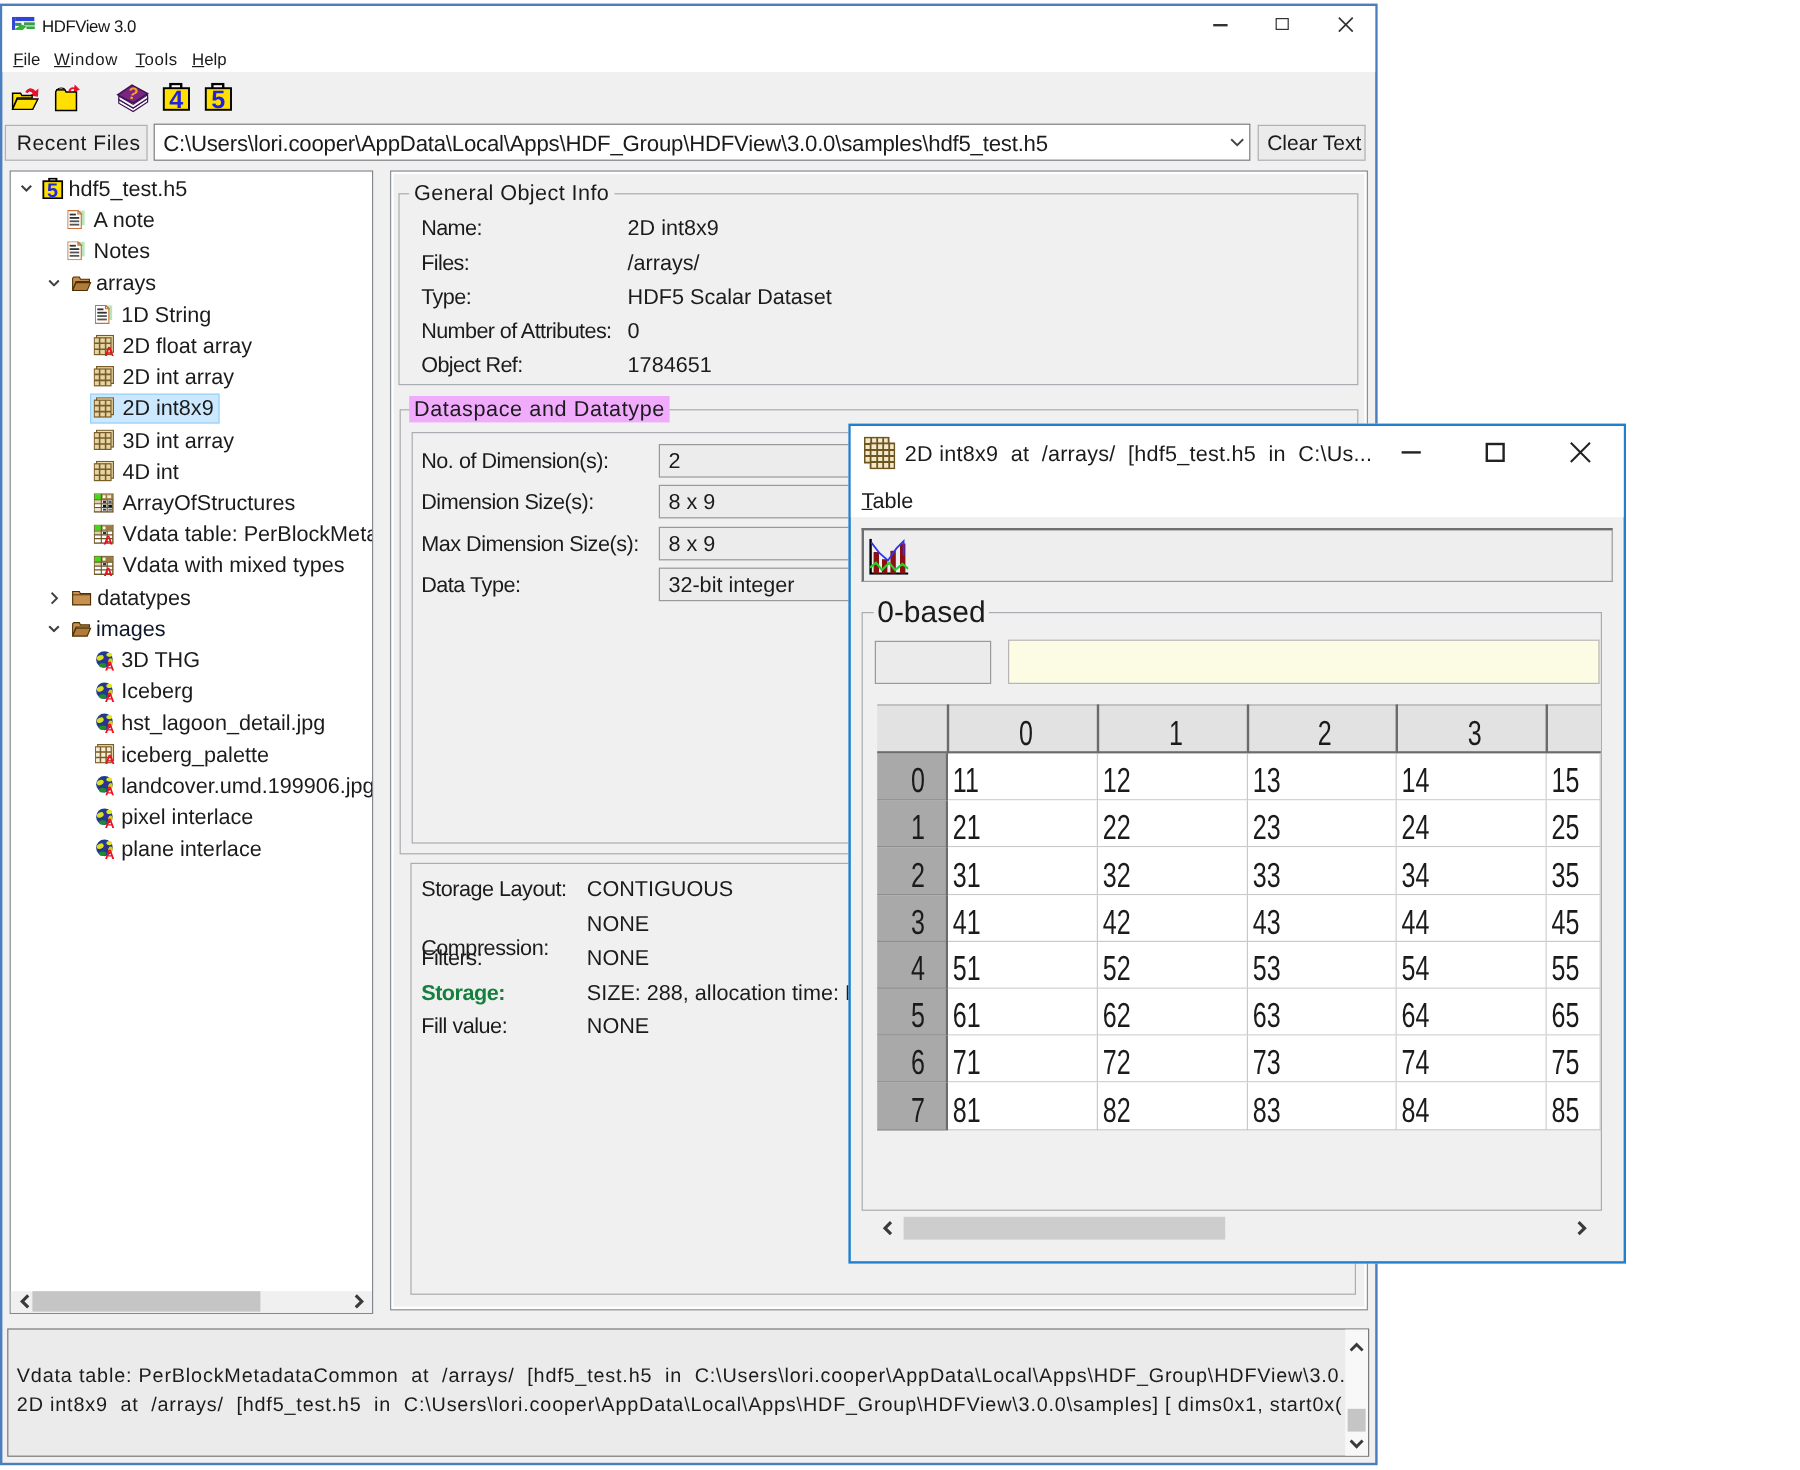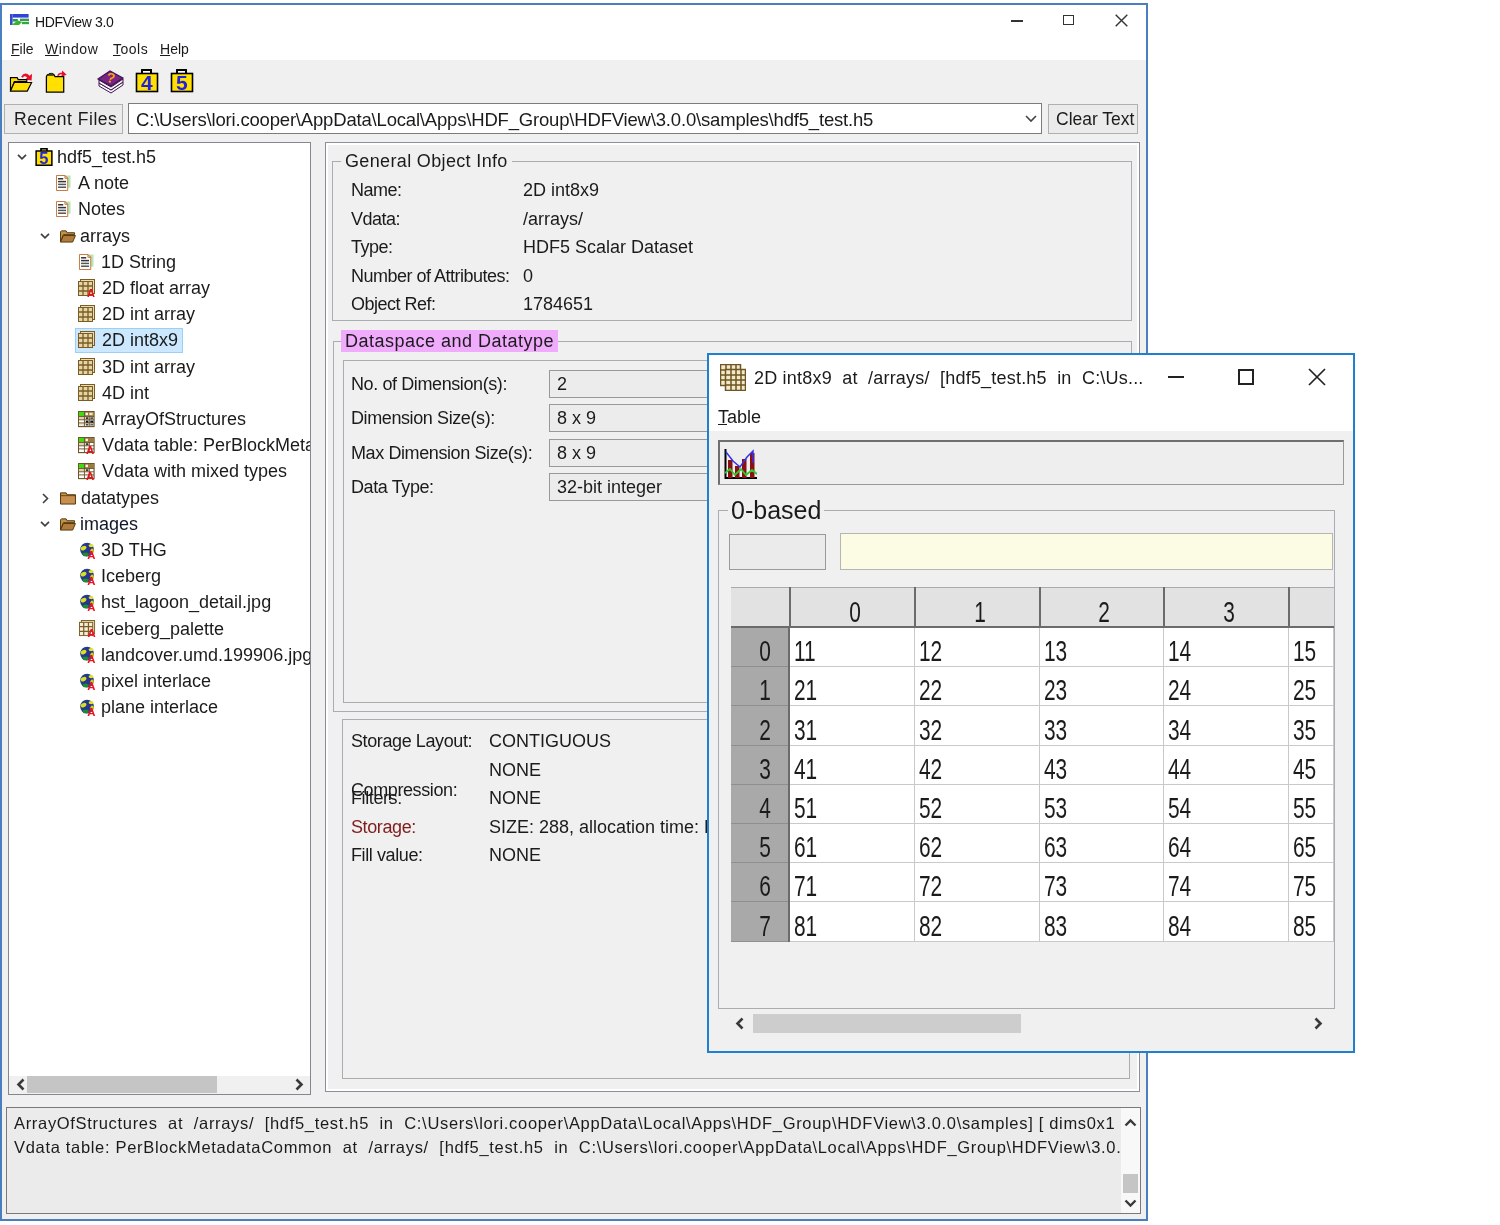--- a/index.html
+++ b/index.html
@@ -268,21 +268,21 @@
     <path d="M7.5 1.5 L2.5 6.5 L7.5 11.5" stroke="#3a3a3a" stroke-width="2.6" fill="none"></path>
   </svg>
 <svg class="ab" style="left:295px; top:1078px;" width="9" height="13" viewBox="0 0 9 13">
     <path d="M1.5 1.5 L6.5 6.5 L1.5 11.5" stroke="#3a3a3a" stroke-width="2.6" fill="none"></path>
   </svg>
 <div class="ab" style="left:325px; top:142px; width:815px; height:950px; background:#f0f0f0; border:1px solid #8a9097; box-shadow:inset 0 0 0 2px #ffffff;"></div>
 <div class="ab" style="left:332px; top:161px; width:800px; height:160px; border:1px solid #a9acb0;"></div>
 <div class="txt" style="left:341px; top:150.0px; height:22px; line-height:22px; font-size:18px; background:#f0f0f0; padding:0 4px; letter-spacing:0.35px;">General Object Info</div>
 <div class="txt" style="left:351px; top:179.0px; height:22px; line-height:22px; font-size:18px; color:#1b1b1b; letter-spacing:-0.5px;">Name:</div>
 <div class="txt" style="left:523px; top:179.0px; height:22px; line-height:22px; font-size:18px; color:#1b1b1b;">2D int8x9</div>
-<div class="txt" style="left:351px; top:207.5px; height:22px; line-height:22px; font-size:18px; color:#1b1b1b; letter-spacing:-0.5px;">Vdata:</div>
+<div class="txt" style="left:351px; top:207.5px; height:22px; line-height:22px; font-size:18px; color:#1b1b1b; letter-spacing:-0.5px;">Files:</div>
 <div class="txt" style="left:523px; top:207.5px; height:22px; line-height:22px; font-size:18px; color:#1b1b1b;">/arrays/</div>
 <div class="txt" style="left:351px; top:236.0px; height:22px; line-height:22px; font-size:18px; color:#1b1b1b; letter-spacing:-0.5px;">Type:</div>
 <div class="txt" style="left:523px; top:236.0px; height:22px; line-height:22px; font-size:18px; color:#1b1b1b;">HDF5 Scalar Dataset</div>
 <div class="txt" style="left:351px; top:264.5px; height:22px; line-height:22px; font-size:18px; color:#1b1b1b; letter-spacing:-0.5px;">Number of Attributes:</div>
 <div class="txt" style="left:523px; top:264.5px; height:22px; line-height:22px; font-size:18px; color:#1b1b1b;">0</div>
 <div class="txt" style="left:351px; top:293.0px; height:22px; line-height:22px; font-size:18px; color:#1b1b1b; letter-spacing:-0.5px;">Object Ref:</div>
 <div class="txt" style="left:523px; top:293.0px; height:22px; line-height:22px; font-size:18px; color:#1b1b1b;">1784651</div>
 <div class="ab" style="left:333px; top:341px; width:799px; height:371px; border:1px solid #a9acb0;"></div>
 <div class="txt" style="left:341px; top:330.0px; height:22px; line-height:22px; font-size:18px; background:#f0abfc; padding:0 4px; letter-spacing:0.5px;">Dataspace and Datatype</div>
 <div class="ab" style="left:343px; top:360px; width:779px; height:343px; border:1px solid #a9acb0;"></div>
@@ -298,28 +298,28 @@
 <div class="txt" style="left:351px; top:476.0px; height:22px; line-height:22px; font-size:18px; color:#1b1b1b; letter-spacing:-0.4px;">Data Type:</div>
 <div class="ab" style="left:549px; top:473.0px; width:560px; height:28px; background:#ececec; border:1px solid #999;"></div>
 <div class="txt" style="left:557px; top:476.0px; height:22px; line-height:22px; font-size:18px; color:#1b1b1b;">32-bit integer</div>
 <div class="ab" style="left:342px; top:719px; width:788px; height:360px; border:1px solid #a9acb0;"></div>
 <div class="txt" style="left:351px; top:730.0px; height:22px; line-height:22px; font-size:18px; color:#1b1b1b; letter-spacing:-0.4px;text-align:center;">Storage Layout:</div>
 <div class="txt" style="left:489px; top:730.0px; height:22px; line-height:22px; font-size:18px; color:#1b1b1b;">CONTIGUOUS</div>
 <div class="txt" style="left:351px; top:758.5px; height:22px; line-height:22px; font-size:18px; color:#1b1b1b; letter-spacing:-0.4px;margin-top:20px;">Compression:</div>
 <div class="txt" style="left:489px; top:758.5px; height:22px; line-height:22px; font-size:18px; color:#1b1b1b;">NONE</div>
 <div class="txt" style="left:351px; top:787.0px; height:22px; line-height:22px; font-size:18px; color:#1b1b1b; letter-spacing:-0.4px;">Filters:</div>
 <div class="txt" style="left:489px; top:787.0px; height:22px; line-height:22px; font-size:18px; color:#1b1b1b;">NONE</div>
-<div class="txt" style="left:351px; top:815.5px; height:22px; line-height:22px; font-size:18px; color:#7f1d1d; letter-spacing:-0.4px;">Storage:</div>
+<div class="txt" style="left:351px; top:815.5px; height:22px; line-height:22px; font-size:18px; color:#15803d; letter-spacing:-0.4px;font-weight:bold;">Storage:</div>
 <div class="txt" style="left:489px; top:815.5px; height:22px; line-height:22px; font-size:18px; color:#1b1b1b;">SIZE: 288, allocation time: EARLY</div>
 <div class="txt" style="left:351px; top:844.0px; height:22px; line-height:22px; font-size:18px; color:#1b1b1b; letter-spacing:-0.4px;">Fill value:</div>
 <div class="txt" style="left:489px; top:844.0px; height:22px; line-height:22px; font-size:18px; color:#1b1b1b;">NONE</div>
 <div class="ab" style="left:6px; top:1107px; width:1135px; height:107px; background:#ebebeb; border:1px solid #7a7a7a;"></div>
 <div class="ab" style="left:7px; top:1108px; width:1113px; height:105px; overflow:hidden;">
-<div class="txt" style="left:7px; top:5px; height:20px; line-height:20px; font-size:16.5px; letter-spacing:0.68px;">ArrayOfStructures  at  /arrays/  [hdf5_test.h5  in  C:\Users\lori.cooper\AppData\Local\Apps\HDF_Group\HDFView\3.0.0\samples] [ dims0x1</div>
 <div class="txt" style="left:7px; top:29px; height:20px; line-height:20px; font-size:16.5px; letter-spacing:0.68px;">Vdata table: PerBlockMetadataCommon  at  /arrays/  [hdf5_test.h5  in  C:\Users\lori.cooper\AppData\Local\Apps\HDF_Group\HDFView\3.0.0\samples] [ dims0x1, start0x0</div>
+<div class="txt" style="left:7px; top:53px; height:20px; line-height:20px; font-size:16.5px; letter-spacing:0.68px;">2D int8x9  at  /arrays/  [hdf5_test.h5  in  C:\Users\lori.cooper\AppData\Local\Apps\HDF_Group\HDFView\3.0.0\samples] [ dims0x1, start0x(</div>
 </div>
 <div class="ab" style="left:1121px; top:1108px; width:19px; height:105px; background:#f8f8f8;"></div>
 <div class="ab" style="left:1123px; top:1174px; width:15px; height:19px; background:#c5c5c5;"></div>
 <svg class="ab" style="left:1124px; top:1118px;" width="13" height="9" viewBox="0 0 13 9">
     <path d="M1.5 7.5 L6.5 2.5 L11.5 7.5" stroke="#3a3a3a" stroke-width="2.4" fill="none"></path>
   </svg>
 <svg class="ab" style="left:1124px; top:1199px;" width="13" height="9" viewBox="0 0 13 9">
     <path d="M1.5 1.5 L6.5 6.5 L11.5 1.5" stroke="#3a3a3a" stroke-width="2.4" fill="none"></path>
   </svg>
 <div class="ab" style="left:707px; top:353px; width:648px; height:700px; border:2px solid #2080cf; background:#f0f0f0;"></div>

